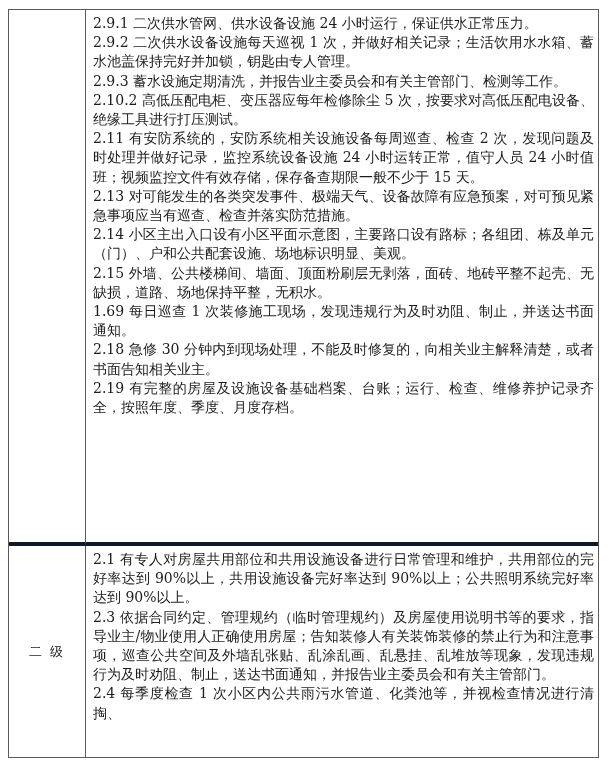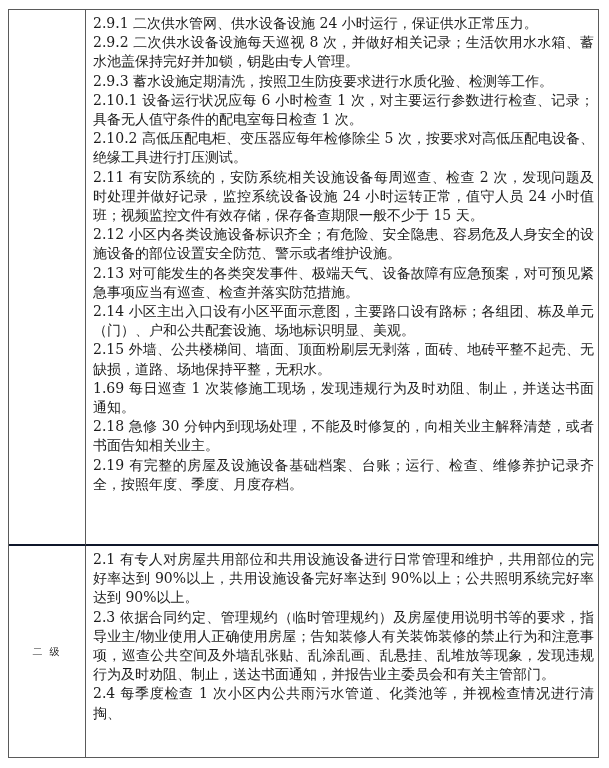--- a/index.html
+++ b/index.html
@@ -31,25 +31,25 @@
   }
   .cell {
     box-sizing: border-box;
     overflow: hidden;
   }
   .label-cell {
     border-right: 1px solid #5a5a5a;
     display: flex;
     align-items: center;
     justify-content: center;
-    font-size: 10px;
+    font-size: 13px;
     letter-spacing: 2px;
   }
   .row-top {
-    border-bottom: 2px solid #0f172a;
+    border-bottom: 4px solid #0f172a;
   }
   .content-cell {
     padding: 4px 4px 0 7px;
     font-size: 14px;
     line-height: 19.2px;
   }
   .content-cell p.item {
     margin: 0;
     padding: 0;
     text-align: justify;
@@ -59,26 +59,24 @@
 </style>
 </head>
 <body>
 
 <div class="page">
   <div class="std-table">
 
     <div class="cell label-cell row-top"></div>
     <div class="cell content-cell row-top">
         <p class="item">2.9.1 二次供水管网、供水设备设施 24 小时运行，保证供水正常压力。</p>
-        <p class="item">2.9.2 二次供水设备设施每天巡视 8 次，并做好相关记录；生活饮用水水箱、蓄水池盖保持完好并加锁，钥匙由专人管理。</p>
-        <p class="item">2.9.3 蓄水设施定期清洗，按照卫生防疫要求进行水质化验、检测等工作。</p>
-        <p class="item">2.10.1 设备运行状况应每 6 小时检查 1 次，对主要运行参数进行检查、记录；具备无人值守条件的配电室每日检查 1 次。</p>
+        <p class="item">2.9.2 二次供水设备设施每天巡视 1 次，并做好相关记录；生活饮用水水箱、蓄水池盖保持完好并加锁，钥匙由专人管理。</p>
+        <p class="item">2.9.3 蓄水设施定期清洗，并报告业主委员会和有关主管部门、检测等工作。</p>
         <p class="item">2.10.2 高低压配电柜、变压器应每年检修除尘 5 次，按要求对高低压配电设备、绝缘工具进行打压测试。</p>
         <p class="item">2.11 有安防系统的，安防系统相关设施设备每周巡查、检查 2 次，发现问题及时处理并做好记录，监控系统设备设施 24 小时运转正常，值守人员 24 小时值班；视频监控文件有效存储，保存备查期限一般不少于 15 天。</p>
-        <p class="item">2.12 小区内各类设施设备标识齐全；有危险、安全隐患、容易危及人身安全的设施设备的部位设置安全防范、警示或者维护设施。</p>
         <p class="item">2.13 对可能发生的各类突发事件、极端天气、设备故障有应急预案，对可预见紧急事项应当有巡查、检查并落实防范措施。</p>
         <p class="item">2.14 小区主出入口设有小区平面示意图，主要路口设有路标；各组团、栋及单元（门）、户和公共配套设施、场地标识明显、美观。</p>
         <p class="item">2.15 外墙、公共楼梯间、墙面、顶面粉刷层无剥落，面砖、地砖平整不起壳、无缺损，道路、场地保持平整，无积水。</p>
         <p class="item">1.69 每日巡查 1 次装修施工现场，发现违规行为及时劝阻、制止，并送达书面通知。</p>
         <p class="item">2.18 急修 30 分钟内到现场处理，不能及时修复的，向相关业主解释清楚，或者书面告知相关业主。</p>
         <p class="item">2.19 有完整的房屋及设施设备基础档案、台账；运行、检查、维修养护记录齐全，按照年度、季度、月度存档。</p>
       </div>
 
     <div class="cell label-cell">二 级</div>
     <div class="cell content-cell">

